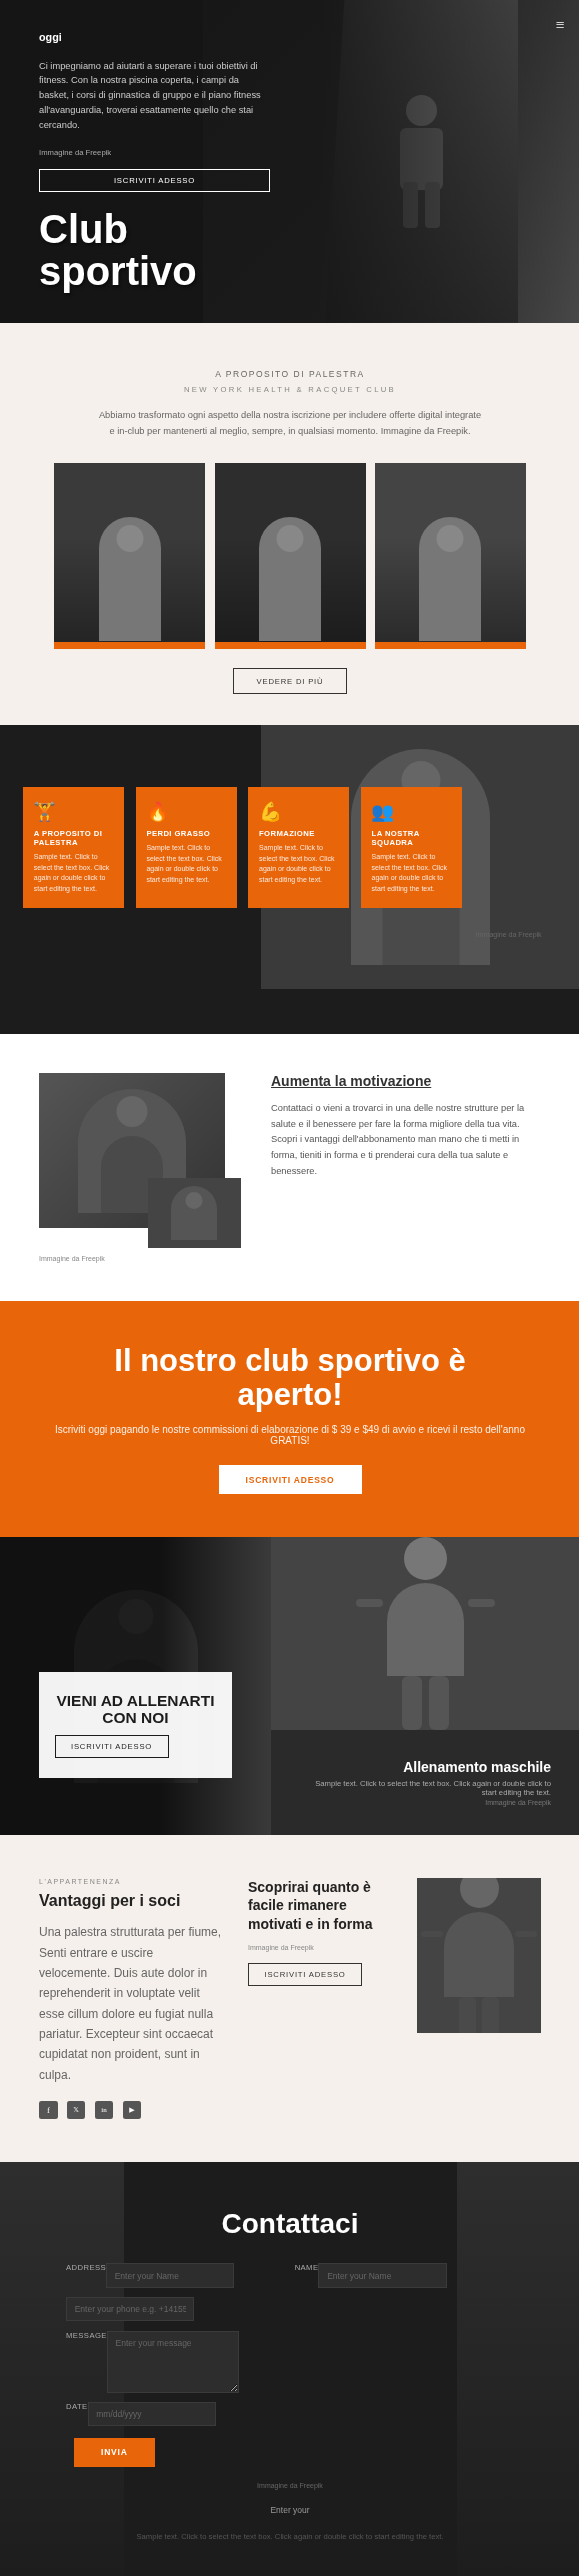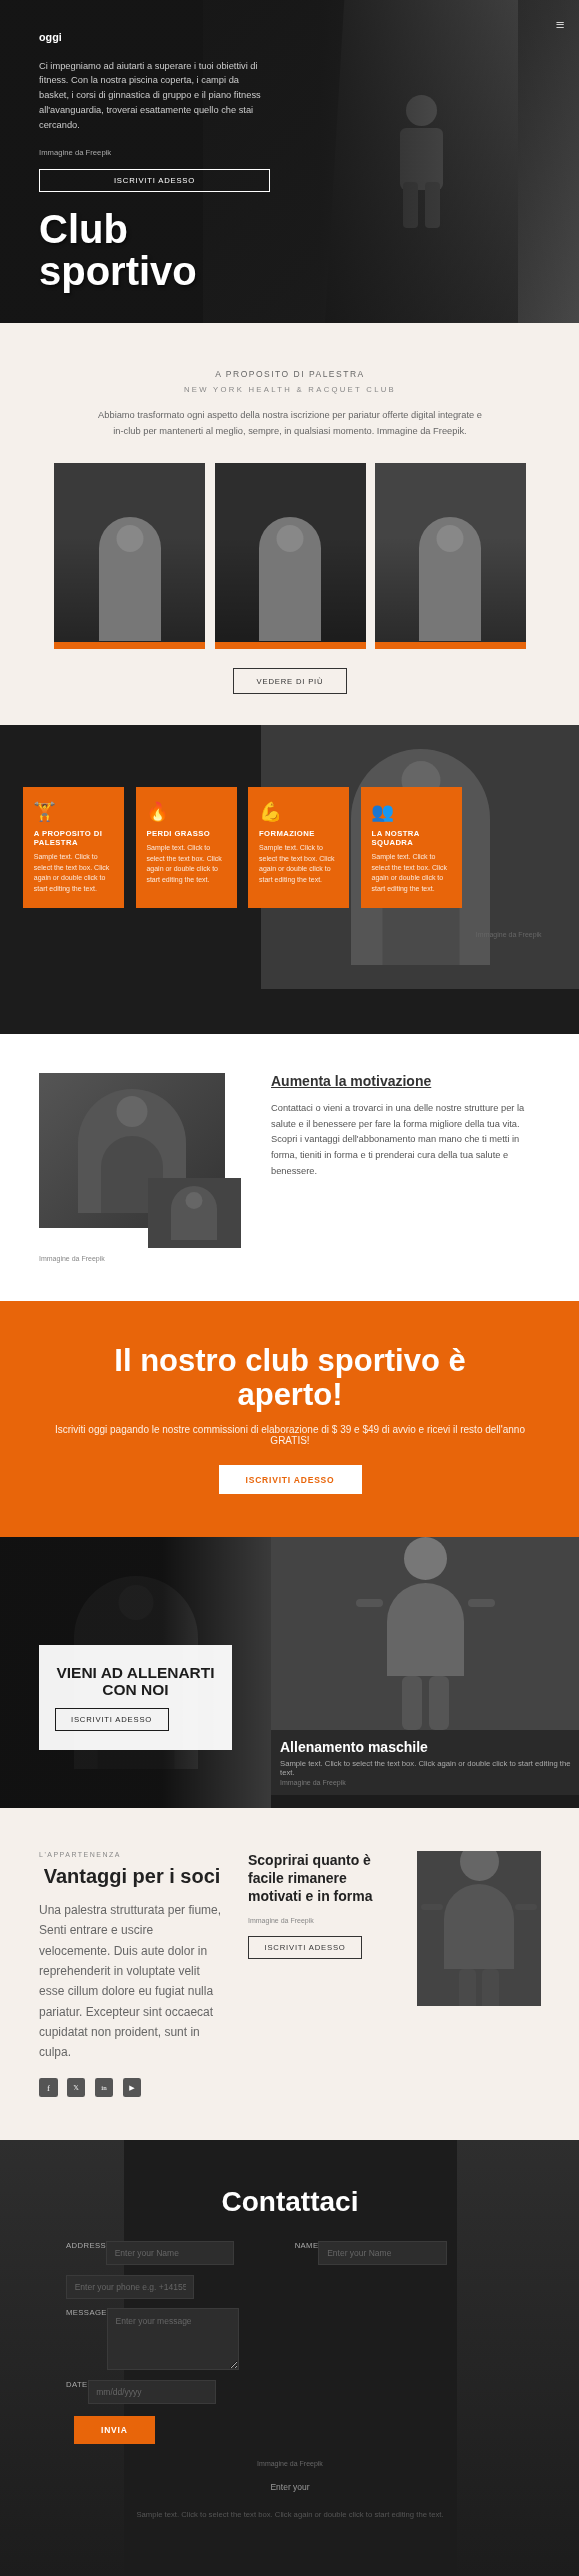--- a/index.html
+++ b/index.html
@@ -308,24 +308,23 @@
       gap: 23px;
     }
     .membership-left {
       width: 186px; flex-shrink: 0;
     }
     .membership-tag {
       font-size: 7px; letter-spacing: 1.5px; color: #888;
       text-transform: uppercase; font-family: sans-serif; margin-bottom: 6.2px;
     }
     .membership-title {
-      font-size: 20px; font-weight: 700; color: #222;
+      font-size: 16px; font-weight: 700; color: #222;
       font-family: sans-serif; margin-bottom: 11.6px;
       line-height: 1.2;
-      text-align: center;
     }
     .membership-text {
       font-size: 12px; color: #666; line-height: 1.7;
       font-family: sans-serif; margin-bottom: 15.5px;
     }
     .social-icons {
       display: flex; gap: 9.3px; margin-top: 7.7px;
     }
     .social-icon {
       width: 18.6px; height: 18.6px;
@@ -455,21 +454,21 @@
   </div>
 
   <div class="hero-menu">
     <span>≡</span>
   </div>
 </section>
 
 <section class="about-section">
   <p class="about-subtitle">A proposito di palestra</p>
   <p class="about-club-name">NEW YORK HEALTH &amp; RACQUET CLUB</p>
-  <p class="about-desc">Abbiamo trasformato ogni aspetto della nostra iscrizione per pariatur offerte digital integrate e in-club per mantenerti al meglio, sempre, in qualsiasi momento. Immagine da Freepik.</p>
+  <p class="about-desc">Abbiamo trasformato ogni aspetto della nostra iscrizione per includere offerte digital integrate e in-club per mantenerti al meglio, sempre, in qualsiasi momento. Immagine da Freepik.</p>
   
   <div class="about-images">
     <div class="about-img-box">
       <div class="img-person">
         <div class="img-figure"></div>
       </div>
       <div class="orange-bar"></div>
     </div>
     <div class="about-img-box">
       <div class="img-person">
@@ -591,21 +590,21 @@
         <div style="width:77px; height:93px; background:#666; border-radius:39px 39px 0 0; position:relative; margin-top:3.9px;">
           <div style="position:absolute; left:-31px; top:15.5px; width:27px; height:7.7px; background:#555; border-radius:3.9px;"></div>
           <div style="position:absolute; right:-31px; top:15.5px; width:27px; height:7.7px; background:#555; border-radius:3.9px;"></div>
         </div>
         <div style="display:flex; gap:7.7px;">
           <div style="width:19.3px; height:54px; background:#555; border-radius:6.2px;"></div>
           <div style="width:19.3px; height:54px; background:#555; border-radius:6.2px;"></div>
         </div>
       </div>
     </div>
-    <div style="background:#2a2a2a; padding:9px;">
+    <div style="background:#2a2a2a; padding:29px;text-align:right;">
       <h3 class="train-right-title">Allenamento maschile</h3>
       <p class="train-right-text">Sample text. Click to select the text box. Click again or double click to start editing the text.</p>
       <p class="train-attribution">Immagine da Freepik</p>
     </div>
   </div>
 </section>
 
 <section class="membership-section">
   <div class="membership-left">
     <p class="membership-tag">L'APPARTENENZA</p>

